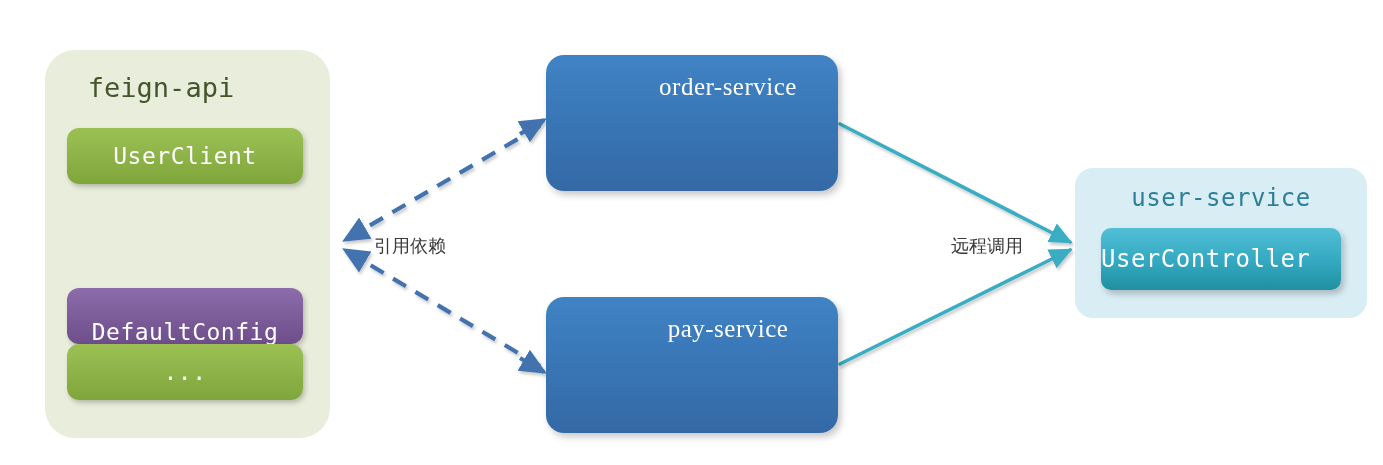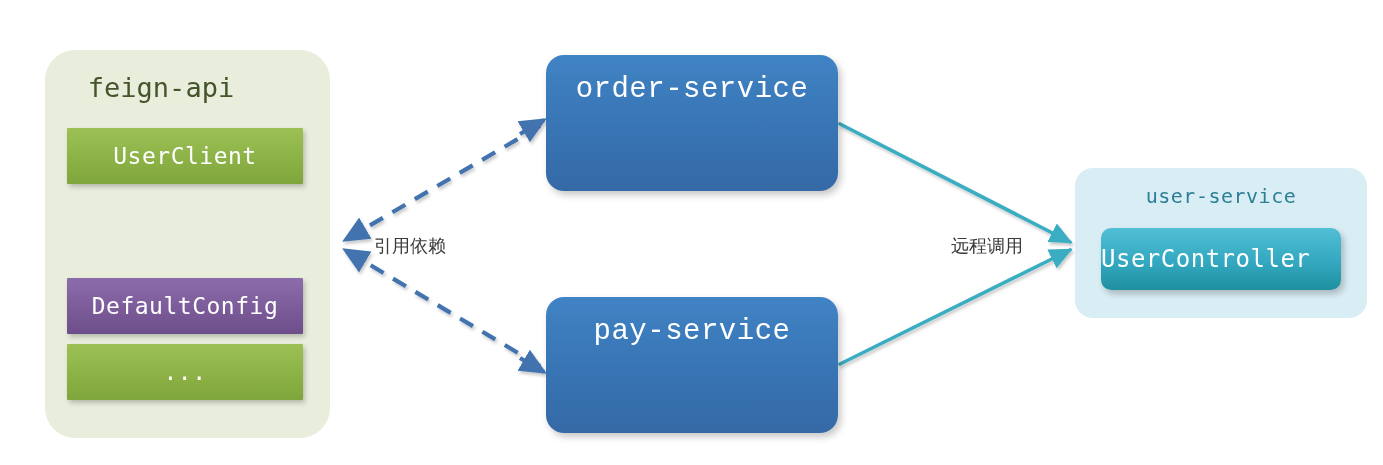--- a/index.html
+++ b/index.html
@@ -53,63 +53,64 @@
     font-size: 27px;
     color: #44542b;
     letter-spacing: 0px;
   }
 
   .chip {
     position: absolute;
     left: 22px;
     width: 236px;
     height: 56px;
-    border-radius: 1px;
+    border-radius: 12px;
     box-shadow: 2px 3px 5px rgba(0,0,0,0.22);
     display: flex;
     align-items: center;
     justify-content: center;
     box-sizing: border-box;
   }
   .chip-label {
     font-family: "DejaVu Sans Mono", "Liberation Mono", monospace;
     font-size: 23px;
     color: #ffffff;
     letter-spacing: 0.5px;
     line-height: 1;
   }
   .chip.green  { background: linear-gradient(to bottom, #9cc054 0%, #7fa63c 100%); }
   .chip.orange { background: linear-gradient(to bottom, #f79433 0%, #ef7b14 100%); }
   .chip.purple { background: linear-gradient(to bottom, #8d6cab 0%, #6d4d8a 100%); }
 
   .chip.c0 { top: 78px; }
   .chip.c1 { top: 150px; }
-  .chip.c2 { top: 228px; }
+  .chip.c2 { top: 238px; align-items: flex-end; }
   .chip.c3 { top: 294px; }
 
   
   .service-box {
     position: absolute;
     width: 292px;
     height: 136px;
     border-radius: 18px;
     background: linear-gradient(to bottom, #4083c4 0%, #3874b4 55%, #3569a6 100%);
     box-shadow: 3px 4px 7px rgba(0,0,0,0.22);
     box-sizing: border-box;
   }
   .service-label {
     position: absolute;
     left: 0;
     top: 18px;
     width: 100%;
     text-align: center;
-    font-family: Liberation Mono, monospace;
-    font-size: 29px;
+    font-family: Liberation Serif, serif;
+    font-size: 25px;
     color: #ffffff;
     letter-spacing: 0.5px;
+    padding-left: 36px;
   }
   .service-box.order { left: 546px; top: 55px; }
   .service-box.pay   { left: 546px; top: 297px; }
 
   
   .user-panel {
     position: absolute;
     left: 1075px;
     top: 168px;
     width: 292px;
@@ -118,21 +119,21 @@
     border-radius: 18px;
     box-sizing: border-box;
   }
   .user-panel-title {
     position: absolute;
     left: 0;
     top: 16px;
     width: 100%;
     text-align: center;
     font-family: "DejaVu Sans Mono", "Liberation Mono", monospace;
-    font-size: 20px;
+    font-size: 24px;
     color: #2c7f96;
     letter-spacing: 0.5px;
   }
   .controller-chip {
     position: absolute;
     left: 26px;
     top: 60px;
     width: 240px;
     height: 62px;
     border-radius: 10px;

